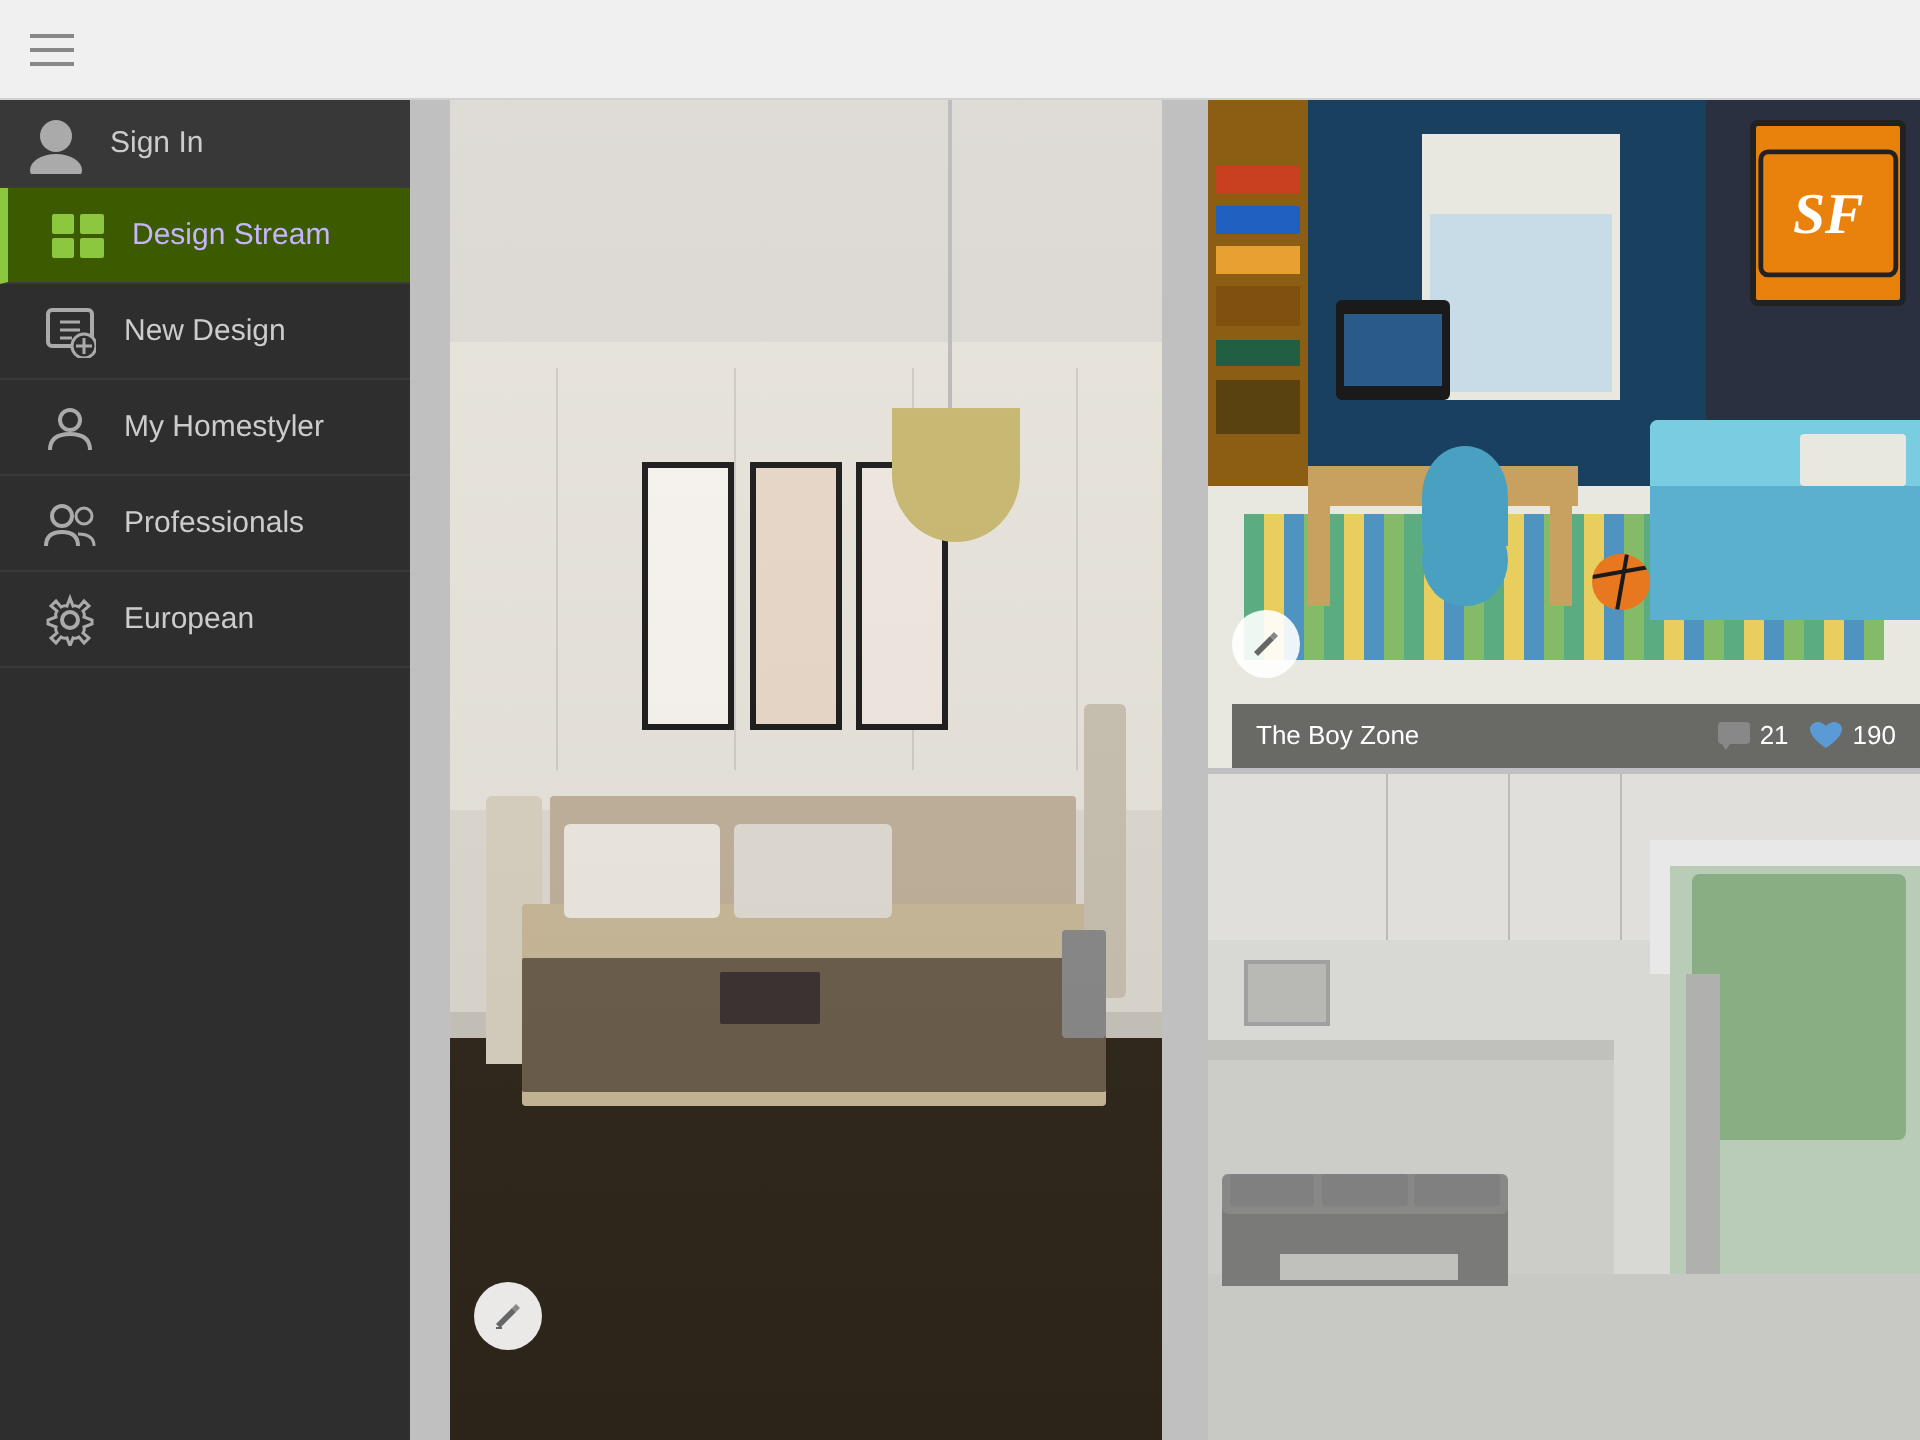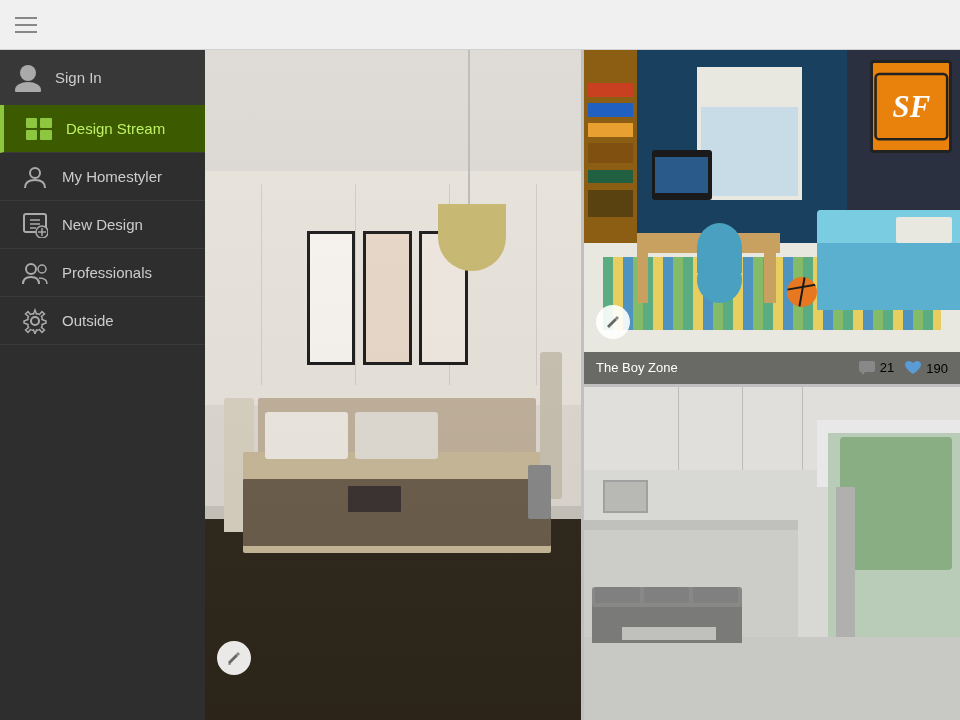--- a/index.html
+++ b/index.html
@@ -62,21 +62,21 @@
 
     .sidebar-item {
       display: flex;
       align-items: center;
       padding: 0 20px;
       height: 48px;
       cursor: pointer;
       border-bottom: 1px solid #3a3a3a;
     }
     .sidebar-item.sign-in {
-      height: 55px;
+      height: 44px;
       background: #383838;
       padding-left: 13px;
     }
 
     .sidebar-icon {
       width: 30px;
       height: 30px;
       margin-right: 12px;
       display: flex;
       align-items: center;
@@ -91,21 +91,21 @@
     .sidebar-label.active-label {
       color: #8dc63f;
     }
 
     
     .design-stream-item {
       background: #3c5a00;
       border-left: 4px solid #8dc63f;
     }
     .design-stream-item .sidebar-label {
-      color: #bef264;
+      color: #c4b5fd;
       text-align: center;
     }
 
     
     #main-content {
       position: absolute;
       top: 50px;
       left: 205px;
       right: 0;
       bottom: 0;
@@ -120,30 +120,31 @@
       height: 100%;
       gap: 3px;
       background: #c0c0c0;
     }
 
     .design-card {
       position: relative;
       overflow: hidden;
       cursor: pointer;
       background: #888;
+      margin-left: 20px;
     }
     .design-card.large {
       grid-row: span 2;
     }
 
     
     .card-info-bar {
       position: absolute;
       bottom: 0;
-      left: 0;
+      left: 12px;
       right: 0;
       background: rgba(0,0,0,0.55);
       padding: 8px 12px;
       display: flex;
       align-items: center;
       justify-content: space-between;
     }
 
     .card-title {
       font-size: 13px;
@@ -152,24 +153,24 @@
     }
 
     .card-stats {
       display: flex;
       align-items: center;
       gap: 10px;
     }
 
     .stat-item {
       display: flex;
-      align-items: flex-end;
+      align-items: flex-start;
       gap: 4px;
       font-size: 13px;
-      color: #000000;
+      color: #ffffff;
     }
 
     
     .bedroom-scene {
       position: absolute;
       top: 0; left: 0; right: 0; bottom: 0;
       overflow: hidden;
     }
 
     
@@ -245,68 +246,68 @@
   <div class="sidebar-item design-stream-item">
     <div class="sidebar-icon">
       <svg width="26" height="22" viewBox="0 0 26 22">
         <rect x="0" y="0" width="11" height="10" rx="1" fill="#8dc63f"></rect>
         <rect x="14" y="0" width="12" height="10" rx="1" fill="#8dc63f"></rect>
         <rect x="0" y="12" width="11" height="10" rx="1" fill="#8dc63f"></rect>
         <rect x="14" y="12" width="12" height="10" rx="1" fill="#8dc63f"></rect>
       </svg>
     </div>
     <span class="sidebar-label active-label">Design Stream</span>
-  </div>
-
-  <div class="sidebar-item">
-    <div class="sidebar-icon">
-      <svg width="26" height="26" viewBox="0 0 26 26">
-        <circle cx="13" cy="9" r="5" fill="none" stroke="#aaa" stroke-width="2"></circle>
-        <path d="M3 24 Q3 16 13 16 Q23 16 23 24" fill="none" stroke="#aaa" stroke-width="2"></path>
-      </svg>
-    </div>
-    <span class="sidebar-label">My Homestyler</span>
   </div>
 
   <div class="sidebar-item">
     <div class="sidebar-icon">
       <svg width="26" height="26" viewBox="0 0 26 26">
         <rect x="2" y="2" width="22" height="18" rx="2" fill="none" stroke="#aaa" stroke-width="2"></rect>
         <line x1="8" y1="8" x2="18" y2="8" stroke="#aaa" stroke-width="1.5"></line>
         <line x1="8" y1="12" x2="18" y2="12" stroke="#aaa" stroke-width="1.5"></line>
         <line x1="8" y1="16" x2="14" y2="16" stroke="#aaa" stroke-width="1.5"></line>
         <circle cx="20" cy="20" r="6" fill="#2e2e2e" stroke="#aaa" stroke-width="1.5"></circle>
         <line x1="20" y1="16" x2="20" y2="24" stroke="#aaa" stroke-width="1.5"></line>
         <line x1="16" y1="20" x2="24" y2="20" stroke="#aaa" stroke-width="1.5"></line>
       </svg>
     </div>
     <span class="sidebar-label">New Design</span>
   </div>
 
   <div class="sidebar-item">
     <div class="sidebar-icon">
       <svg width="26" height="26" viewBox="0 0 26 26">
+        <circle cx="13" cy="9" r="5" fill="none" stroke="#aaa" stroke-width="2"></circle>
+        <path d="M3 24 Q3 16 13 16 Q23 16 23 24" fill="none" stroke="#aaa" stroke-width="2"></path>
+      </svg>
+    </div>
+    <span class="sidebar-label">My Homestyler</span>
+  </div>
+
+  <div class="sidebar-item">
+    <div class="sidebar-icon">
+      <svg width="26" height="26" viewBox="0 0 26 26">
         <circle cx="9" cy="9" r="5" fill="none" stroke="#aaa" stroke-width="2"></circle>
         <circle cx="20" cy="9" r="4" fill="none" stroke="#aaa" stroke-width="1.5"></circle>
         <path d="M1 24 Q1 17 9 17 Q17 17 17 24" fill="none" stroke="#aaa" stroke-width="2"></path>
         <path d="M17 18 Q25 18 25 24" fill="none" stroke="#aaa" stroke-width="1.5"></path>
       </svg>
     </div>
     <span class="sidebar-label">Professionals</span>
   </div>
 
 
   <div class="sidebar-item">
     <div class="sidebar-icon">
       <svg width="26" height="26" viewBox="0 0 26 26">
         <circle cx="13" cy="13" r="4" fill="none" stroke="#aaa" stroke-width="2"></circle>
         <path d="M13 2 L14.5 6 Q16 5.5 17.5 6.5 L20 3.5 L22.5 6 L19.5 8.5 Q20.5 10 20 11.5 L24 13 L24 15 L20 16.5 Q20.5 18 19.5 19.5 L22.5 22 L20 24.5 L17.5 21.5 Q16 22.5 14.5 22 L13 26 L11.5 22 Q10 22.5 8.5 21.5 L6 24.5 L3.5 22 L6.5 19.5 Q5.5 18 6 16.5 L2 15 L2 13 L6 11.5 Q5.5 10 6.5 8.5 L3.5 6 L6 3.5 L8.5 6.5 Q10 5.5 11.5 6 Z" fill="none" stroke="#aaa" stroke-width="1.5"></path>
       </svg>
     </div>
-    <span class="sidebar-label">Outside</span>
+    <span class="sidebar-label">European</span>
   </div>
 
 </div>
 
 <div id="main-content">
   <div class="design-grid">
 
     <div class="design-card large">
 
       <div class="bedroom-scene">

